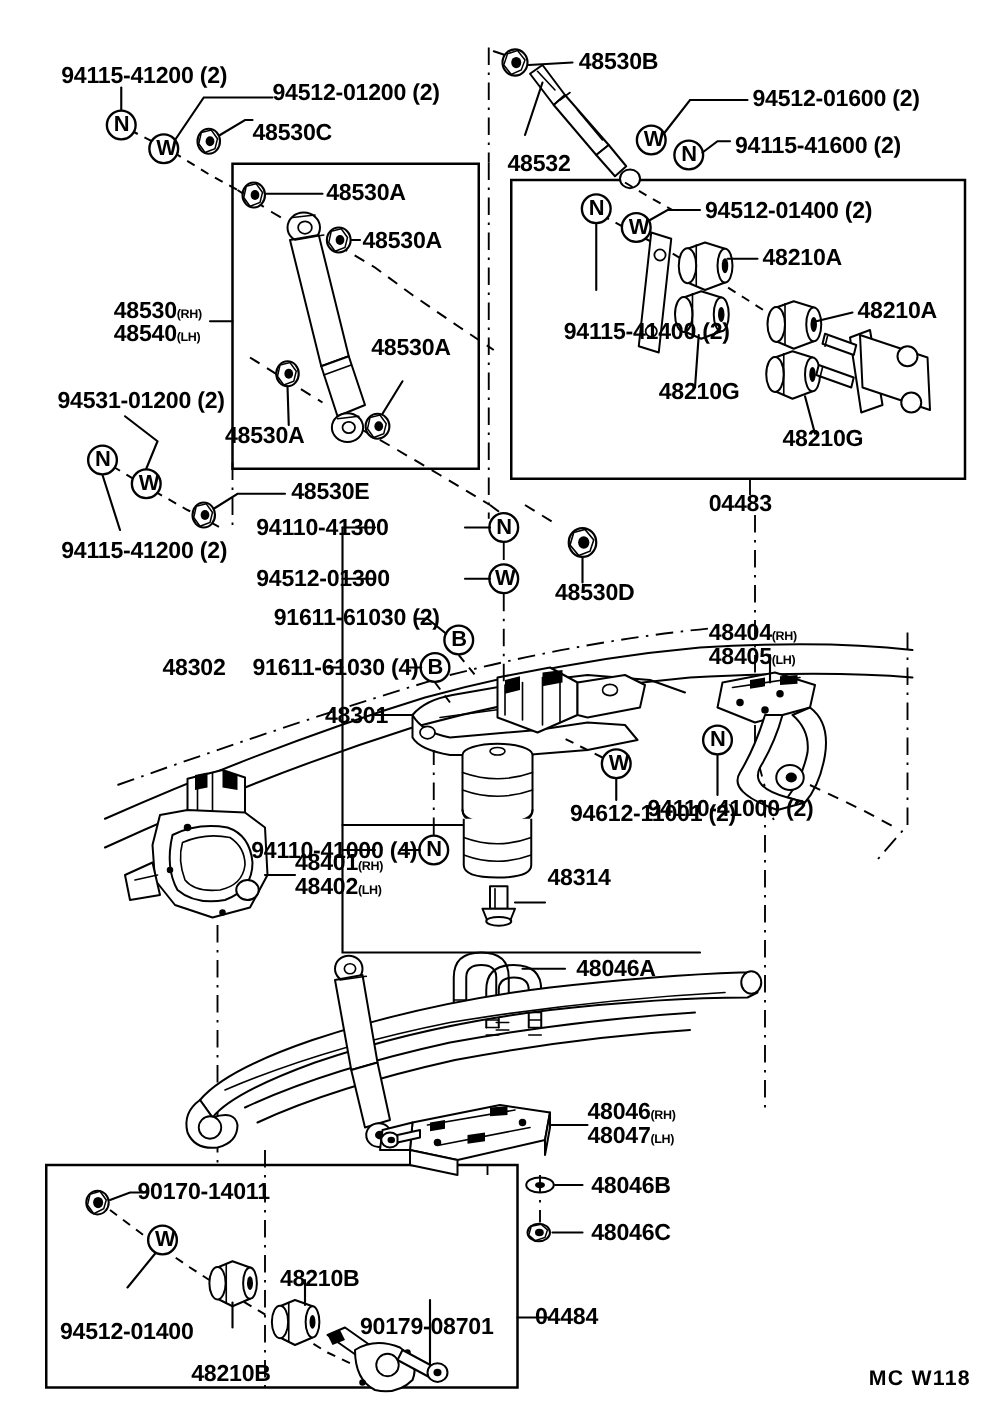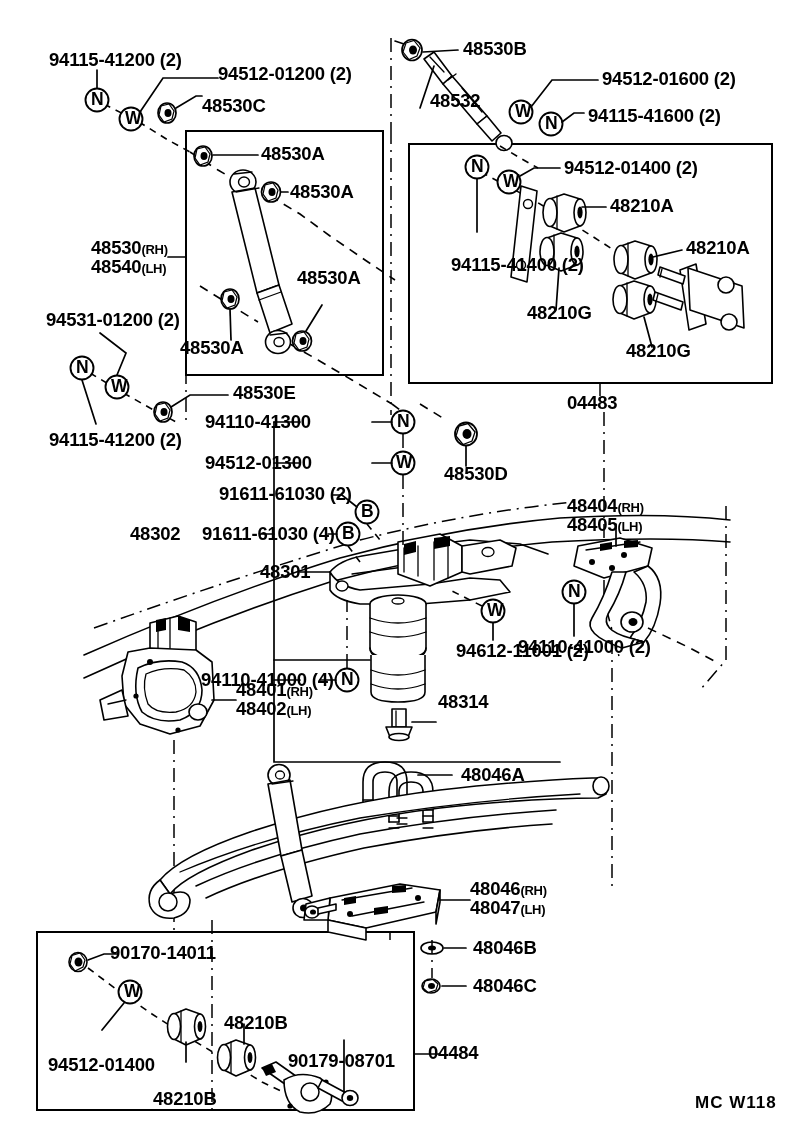--- a/index.html
+++ b/index.html
@@ -16,21 +16,21 @@
     position:absolute;
     font-family:"Liberation Sans", sans-serif;
     font-weight:bold;
     color:#000;
     white-space:nowrap;
     letter-spacing:-0.2px;
     line-height:1.05;
   }
   .s19{font-size:18.5px;}
   .s18{font-size:17.5px;}
-  .sm{font-size:13px;font-weight:bold;letter-spacing:-0.3px;}
+  .sm{font-size:10px;font-weight:bold;letter-spacing:-0.3px;}
   .two{line-height:1.0;}
   .footer{font-size:17px;font-weight:bold;letter-spacing:1px;}
 </style>
 </head>
 <body>
 
 <div id="sheet">
 
   <svg id="art" viewBox="0 0 792 1126" xmlns="http://www.w3.org/2000/svg">
     <defs>
@@ -485,21 +485,21 @@
   <div class="lbl two" style="left:91px; top:239px;">
     <div><span class="s19">48530</span><span class="sm">(RH)</span></div>
     <div><span class="s19">48540</span><span class="sm">(LH)</span></div>
   </div>
 
   <div class="lbl s19" style="left:46px;  top:310px;">94531-01200 (2)</div>
   <div class="lbl s19" style="left:49px;  top:430px;">94115-41200 (2)</div>
   <div class="lbl s19" style="left:233px; top:383px;">48530E</div>
 
   <div class="lbl s19" style="left:463px; top:39px;">48530B</div>
-  <div class="lbl s19" style="left:406px; top:91px;margin-left:24px;">48532</div>
+  <div class="lbl s19" style="left:406px; top:121px;">48532</div>
   <div class="lbl s19" style="left:602px; top:69px;">94512-01600 (2)</div>
   <div class="lbl s19" style="left:588px; top:106px;">94115-41600 (2)</div>
 
   <div class="lbl s19" style="left:564px; top:158px;">94512-01400 (2)</div>
   <div class="lbl s19" style="left:610px; top:196px;">48210A</div>
   <div class="lbl s19" style="left:686px; top:238px;">48210A</div>
   <div class="lbl s19" style="left:424px; top:255px;margin-left:27px;">94115-41400 (2)</div>
   <div class="lbl s19" style="left:527px; top:303px;">48210G</div>
   <div class="lbl s19" style="left:626px; top:341px;">48210G</div>
   <div class="lbl s19" style="left:567px; top:393px;">04483</div>

